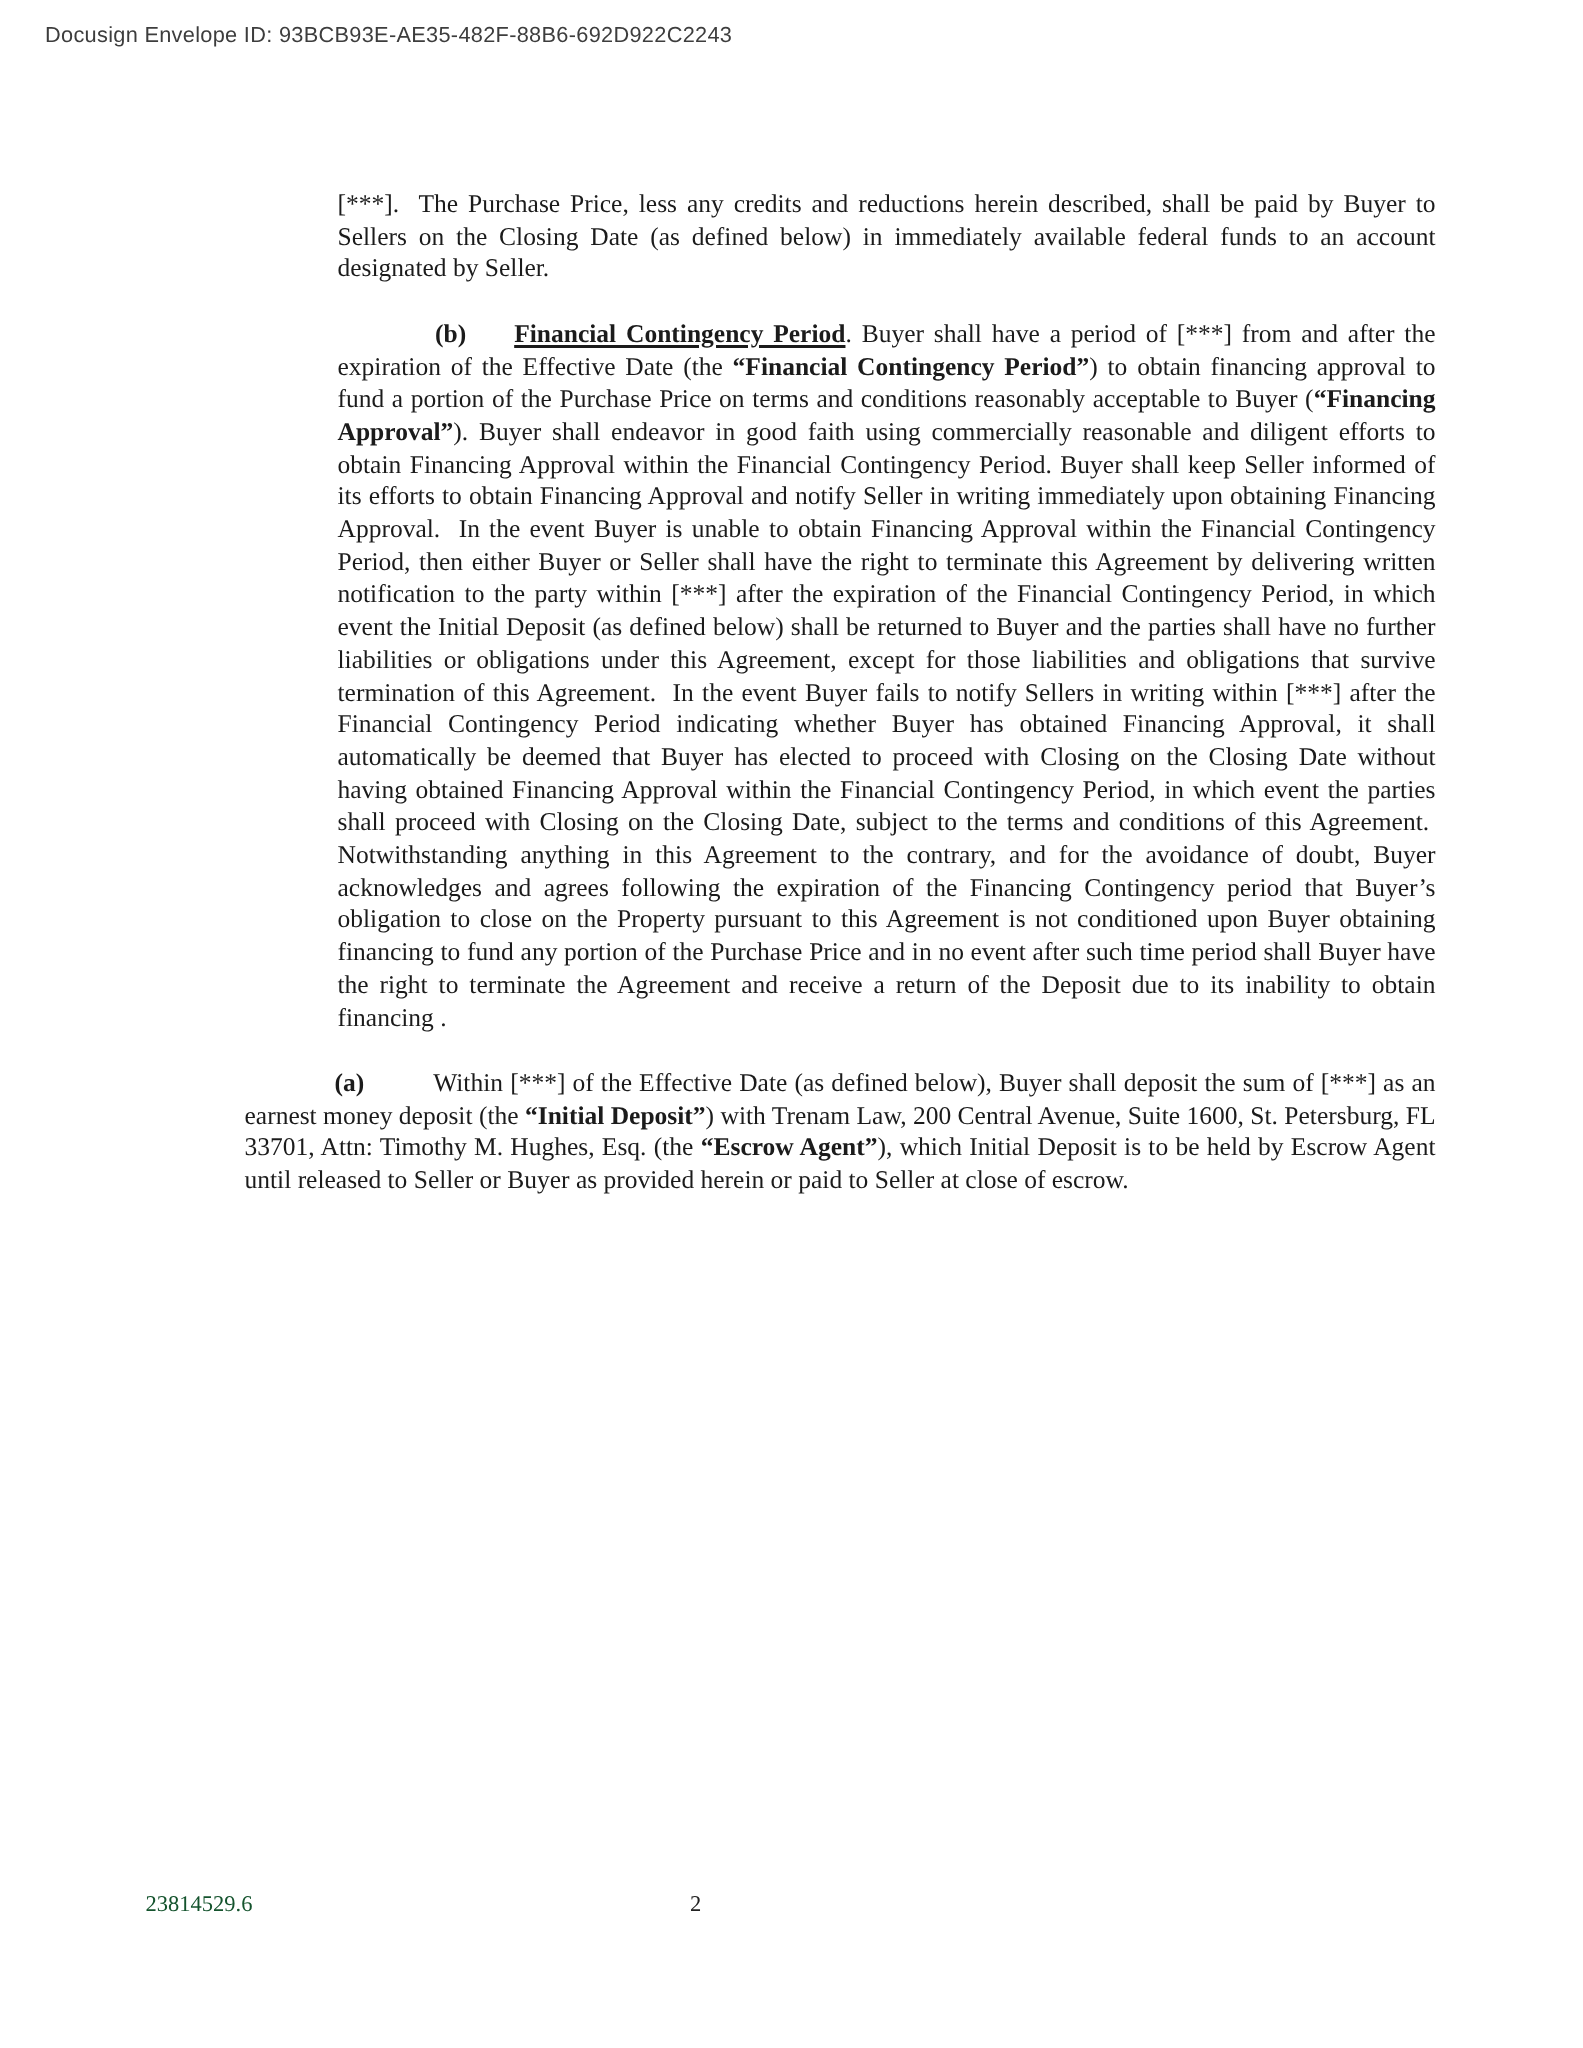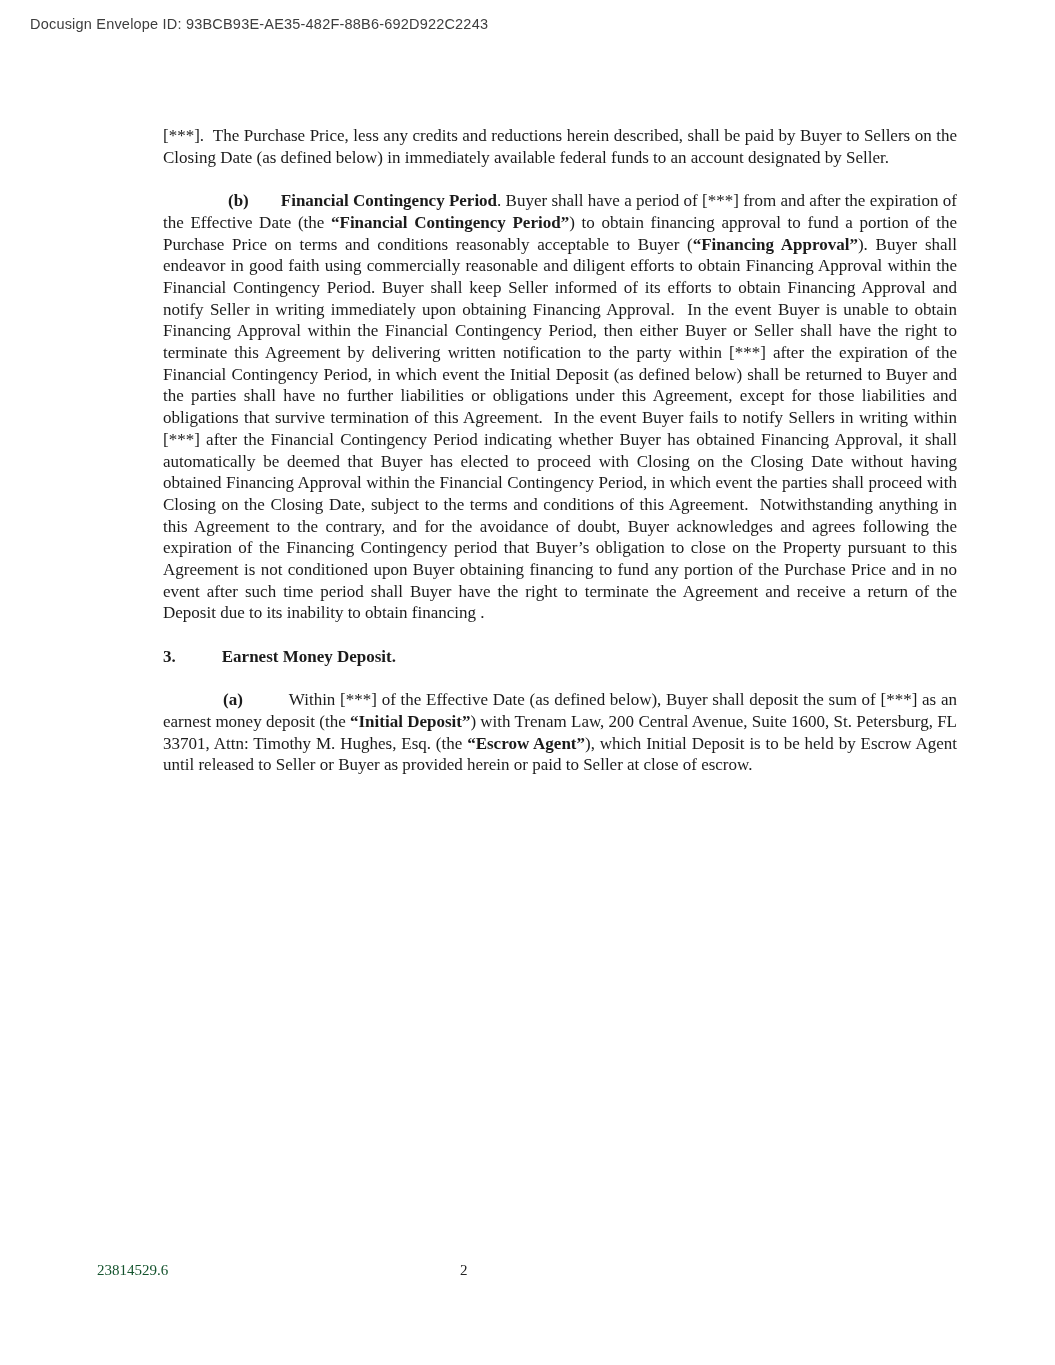--- a/index.html
+++ b/index.html
@@ -29,25 +29,26 @@
     left: 163px; top: 125px;
     width: 794px;
     font-size: 17px;
     line-height: 21.7px;
   }
   .para {
     text-align: justify;
     margin: 0;
   }
   .para + .para { margin-top: 21.7px; }
-  .para.block-indent { }
+  .para.block-indent { margin-left: 62px; }
   .para.heading { text-align: left; }
   .tab { display: inline-block; }
   .run-b { font-weight: bold; }
   .run-u {
+    text-decoration: underline;
     text-decoration-thickness: 1.6px;
     text-underline-offset: 2px;
   }
   .footer-docnum {
     position: absolute;
     left: 97px; top: 1262px;
     font-size: 15px;
     color: #14532d;
   }
   .footer-page {
@@ -59,19 +60,18 @@
 </style>
 </head>
 <body>
 
 <div class="page">
   <div class="envelope-header">Docusign Envelope ID: 93BCB93E-AE35-482F-88B6-692D922C2243</div>
 
   <div class="doc-body">
       <p class="para block-indent"><span class="">[***].&nbsp; The Purchase Price, less any credits and reductions herein described, shall be paid by Buyer to Sellers on the Closing Date (as defined below) in immediately available federal funds to an account designated by Seller.</span></p>
       <p class="para block-indent" style="text-indent: 65px;"><span class="run-b">(b)</span><span class="tab" style="width: 32px;"></span><span class="run-b run-u">Financial Contingency Period</span><span class="">. Buyer shall have a period of [***] from and after the expiration of the Effective Date (the </span><span class="run-b">“Financial Contingency Period”</span><span class="">) to obtain financing approval to fund a portion of the Purchase Price on terms and conditions reasonably acceptable to Buyer (</span><span class="run-b">“Financing Approval”</span><span class="">). Buyer shall endeavor in good faith using commercially reasonable and diligent efforts to obtain Financing Approval within the Financial Contingency Period. Buyer shall keep Seller informed of its efforts to obtain Financing Approval and notify Seller in writing immediately upon obtaining Financing Approval.&nbsp; In the event Buyer is unable to obtain Financing Approval within the Financial Contingency Period, then either Buyer or Seller shall have the right to terminate this Agreement by delivering written notification to the party within [***] after the expiration of the Financial Contingency Period, in which event the Initial Deposit (as defined below) shall be returned to Buyer and the parties shall have no further liabilities or obligations under this Agreement, except for those liabilities and obligations that survive termination of this Agreement.&nbsp; In the event Buyer fails to notify Sellers in writing within [***] after the Financial Contingency Period indicating whether Buyer has obtained Financing Approval, it shall automatically be deemed that Buyer has elected to proceed with Closing on the Closing Date without having obtained Financing Approval within the Financial Contingency Period, in which event the parties shall proceed with Closing on the Closing Date, subject to the terms and conditions of this Agreement.&nbsp; Notwithstanding anything in this Agreement to the contrary, and for the avoidance of doubt, Buyer acknowledges and agrees following the expiration of the Financing Contingency period that Buyer’s obligation to close on the Property pursuant to this Agreement is not conditioned upon Buyer obtaining financing to fund any portion of the Purchase Price and in no event after such time period shall Buyer have the right to terminate the Agreement and receive a return of the Deposit due to its inability to obtain financing .</span></p>
-      <p class="para heading"><span class="run-b">3.</span><span class="tab" style="width: 46px;"></span><span class="run-b run-u">Earnest Money Deposit</span><span class="run-b">.</span></p>
       <p class="para" style="text-indent: 60px;"><span class="run-b">(a)</span><span class="tab" style="width: 46px;"></span><span class="">Within [***] of the Effective Date (as defined below), Buyer shall deposit the sum of [***] as an earnest money deposit (the </span><span class="run-b">“Initial Deposit”</span><span class="">) with Trenam Law, 200 Central Avenue, Suite 1600, St. Petersburg, FL 33701, Attn: Timothy M. Hughes, Esq. (the </span><span class="run-b">“Escrow Agent”</span><span class="">), which Initial Deposit is to be held by Escrow Agent until released to Seller or Buyer as provided herein or paid to Seller at close of escrow.</span></p>
     </div>
 
   <div class="footer-docnum">23814529.6</div>
   <div class="footer-page">2</div>
 </div>
 
 </body></html>

